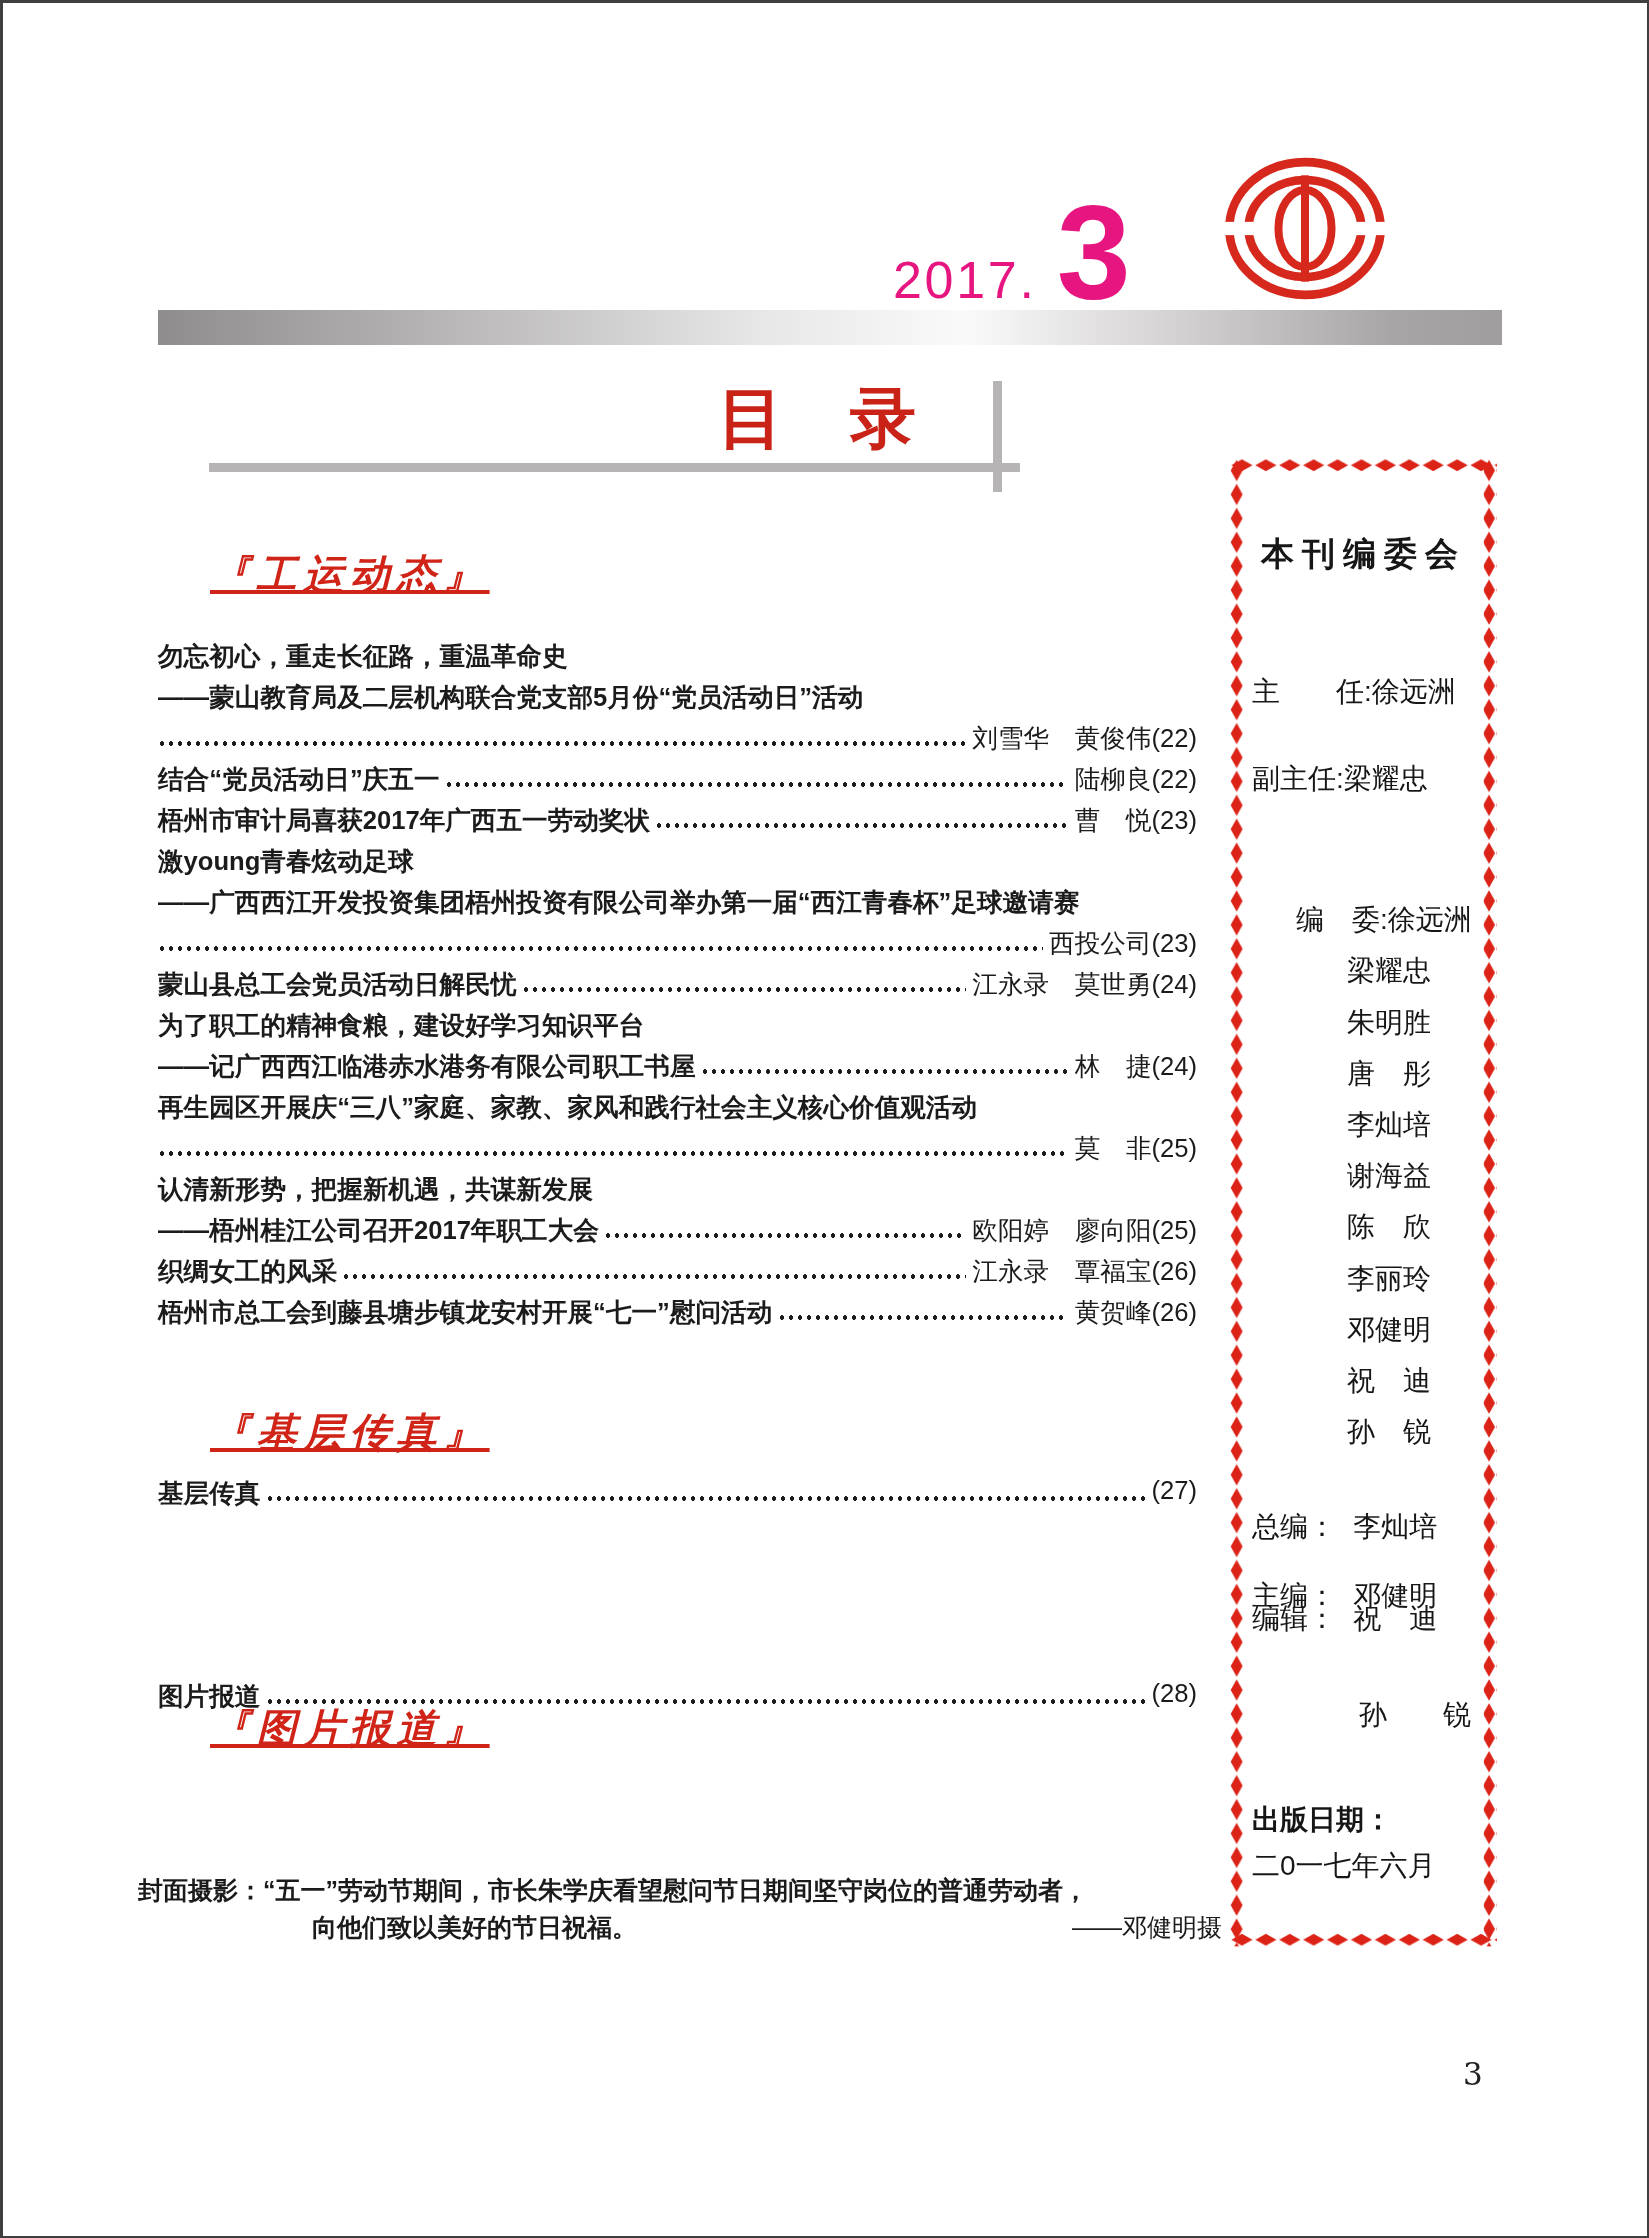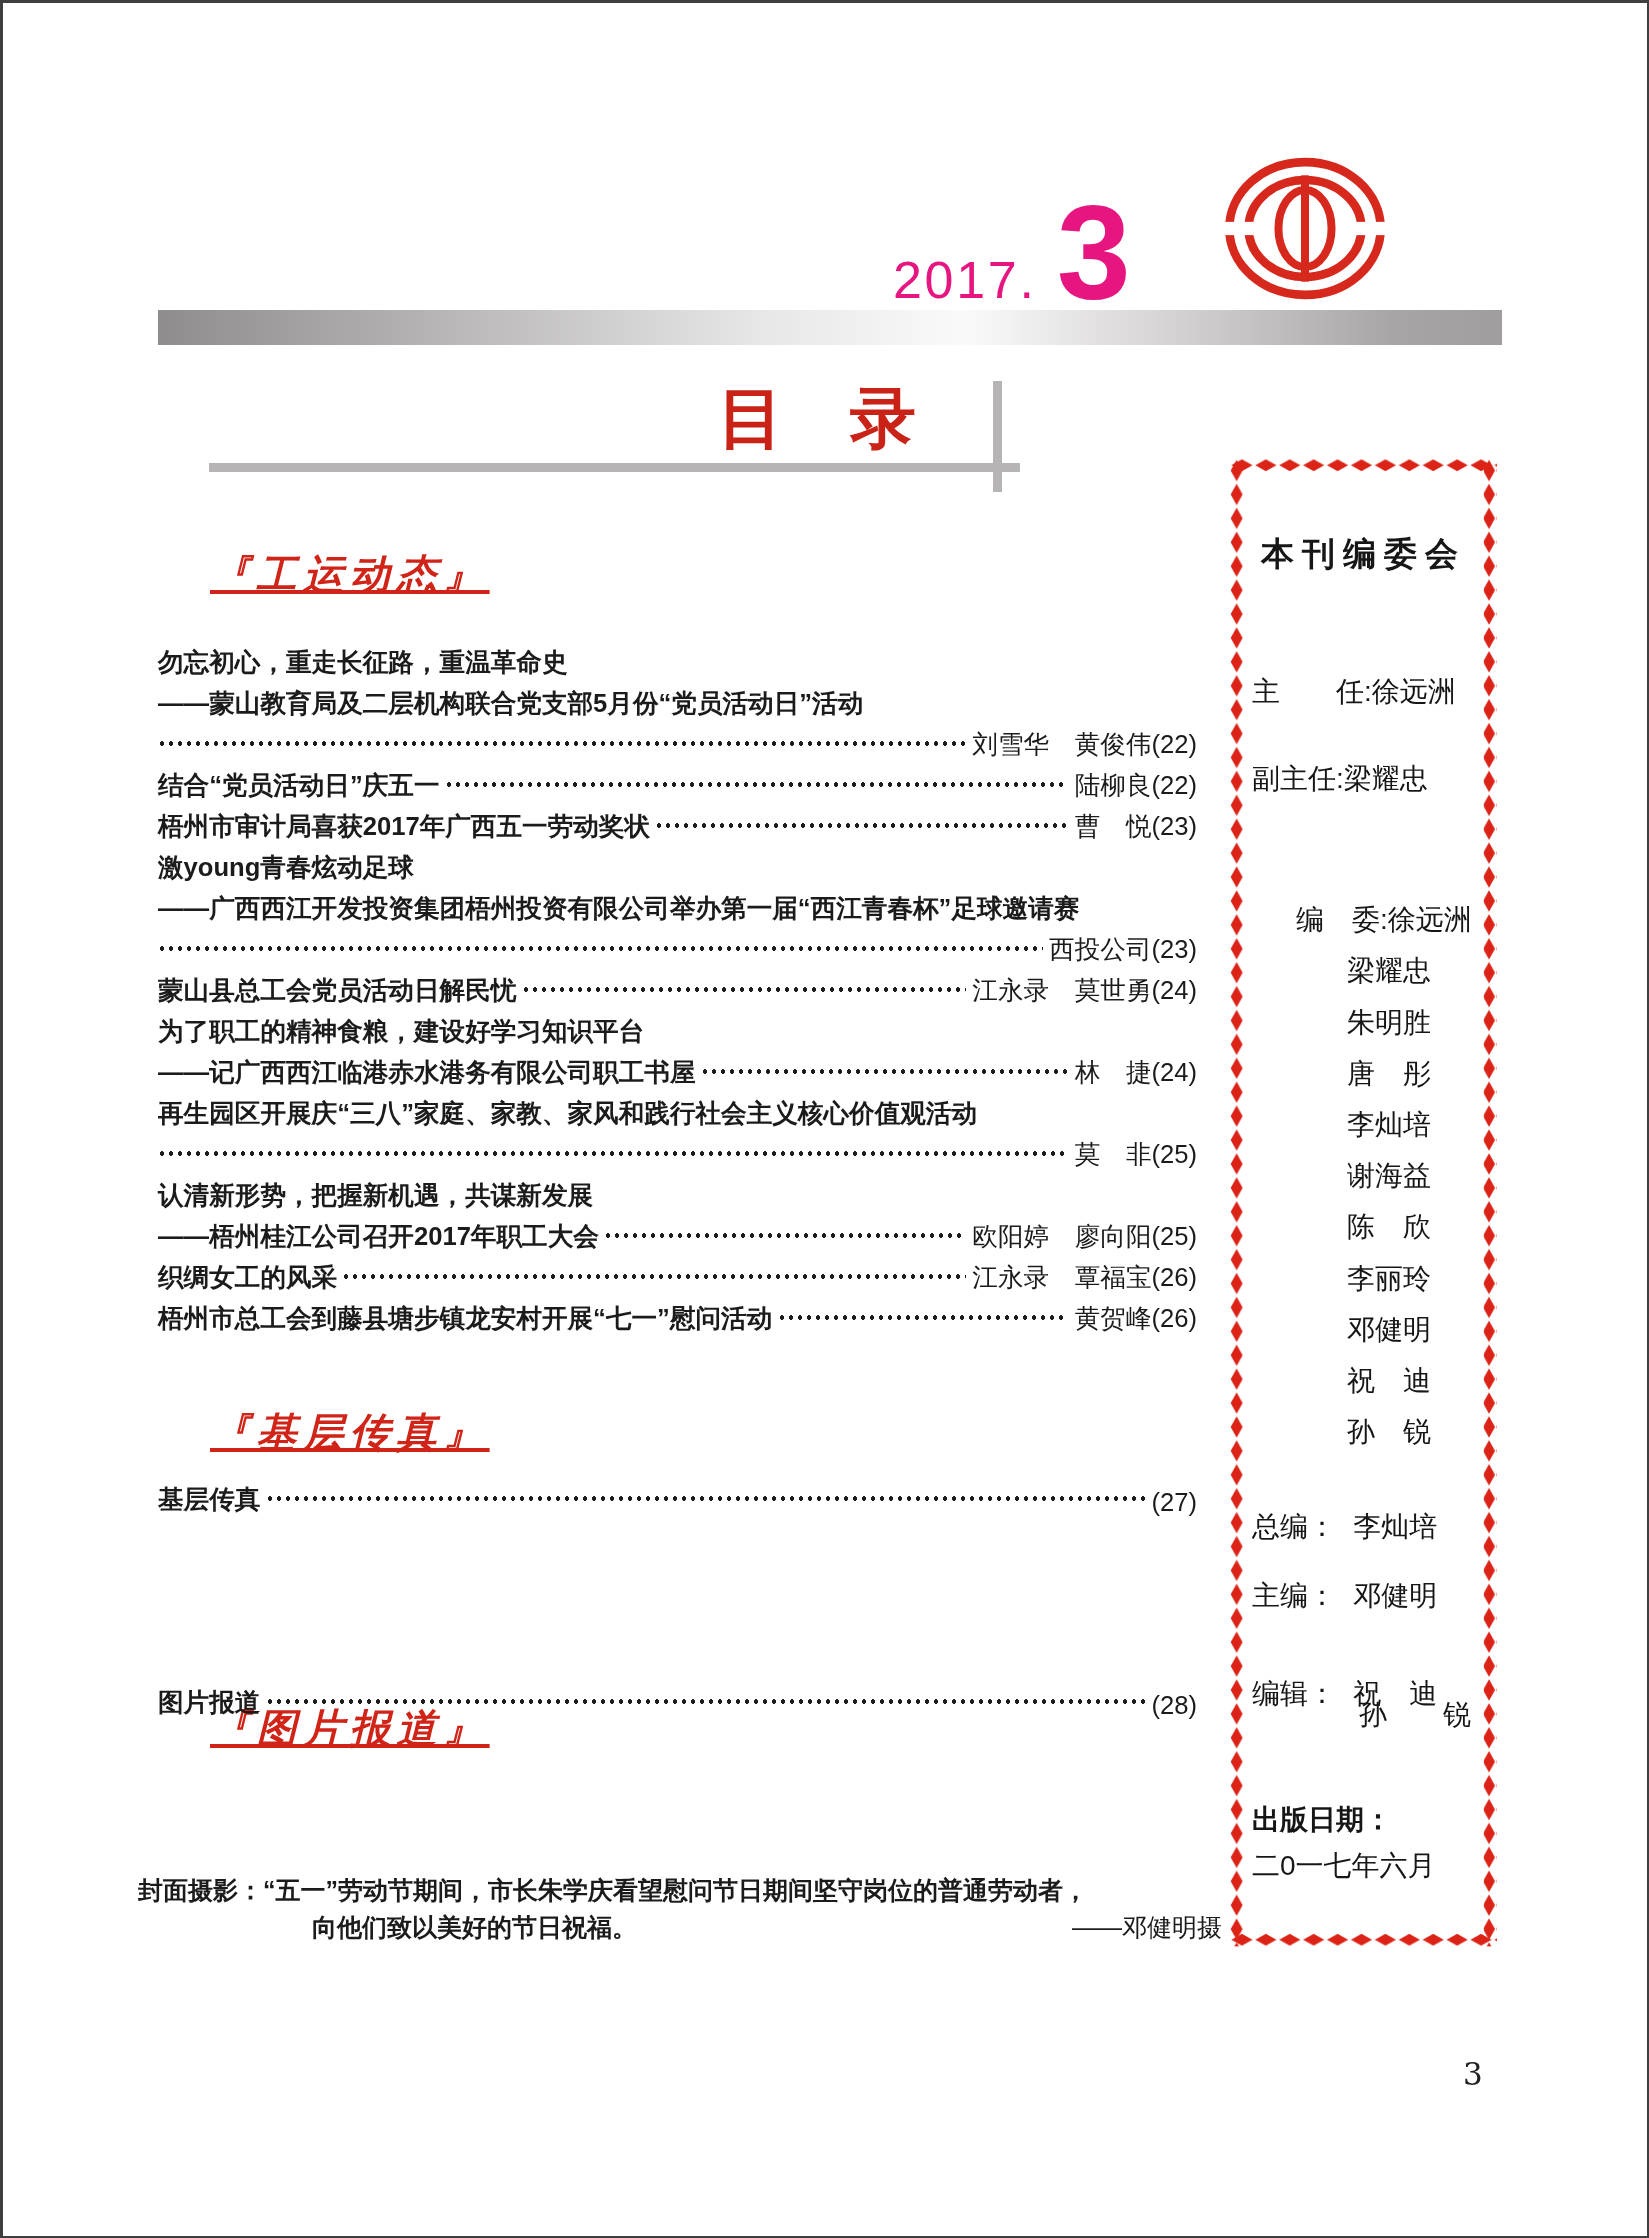--- a/index.html
+++ b/index.html
@@ -21,21 +21,21 @@
 
   .mulu{left:715px;top:376px;font-family:"DejaVu Serif",serif;font-weight:bold;
     font-size:66px;line-height:1.2;color:#c92318;white-space:nowrap;}
   .hrule{left:206px;top:460px;width:811px;height:8.6px;background:#b7b4b5;}
   .vrule{left:990px;top:378px;width:8.6px;height:111px;background:#b7b4b5;}
 
   
   .sec-head{position:absolute;left:207px;font-family:"DejaVu Serif",serif;font-style:italic;
     font-weight:bold;font-size:40px;letter-spacing:6.6px;color:#d02418;white-space:nowrap;text-decoration:underline;}
   .toc{position:absolute;left:155px;width:1039px;}
-  .toc-row{display:flex;align-items:flex-end;height:41px;font-size:25.6px;}
+  .toc-row{display:flex;align-items:flex-start;height:41px;font-size:25.6px;}
   .toc-row .t{white-space:nowrap;font-weight:600;}
   .toc-row .a{white-space:nowrap;font-weight:500;}
   .dots{flex:1 1 auto;height:41px;margin:0 6.6px 0 5.3px;
     background-image:radial-gradient(circle 2.4px at 4px 55%,#1c1c1c 2.1px,transparent 2.5px);
     background-repeat:repeat-x;background-size:9px 41px;}
   .toc-row.lead .dots{margin-left:0;}
 
   
   .board-svg{left:1227px;top:455px;}
   .side-line{position:absolute;font-size:28px;font-weight:500;color:#161616;white-space:nowrap;}
@@ -203,21 +203,21 @@
   <div class="side-line" style="left:1344px;top:1308px;">邓健明</div>
   <div class="side-line" style="left:1344px;top:1359px;">祝　迪</div>
   <div class="side-line" style="left:1344px;top:1410px;">孙　锐</div>
 
   <div class="side-line" style="left:1249px;top:1505px;">
     <span>总编：</span><span style="margin-left:17.3px;">李灿培</span>
   </div>
   <div class="side-line" style="left:1249px;top:1574px;">
     <span>主编：</span><span style="margin-left:17.3px;">邓健明</span>
   </div>
-  <div class="side-line" style="left:1249px;top:1672px;font-family:Liberation Serif, serif;">
+  <div class="side-line" style="left:1249px;top:1597px;font-family:Liberation Serif, serif;">
     <span>编辑：</span><span style="margin-left:17.3px;">祝　迪</span>
   </div>
   <div class="side-line" style="left:1356px;top:1693px;">孙　　锐</div>
 
   <div class="side-line" style="left:1249px;top:1798px;font-weight:600;">出版日期：</div>
   <div class="side-line" style="left:1249px;top:1844px;">二0一七年六月</div>
 
   <div class="foot" style="top:1871px;">
     <span>封面摄影：</span><span>“五一”劳动节期间，市长朱学庆看望慰问节日期间坚守岗位的普通劳动者，</span>
   </div>

